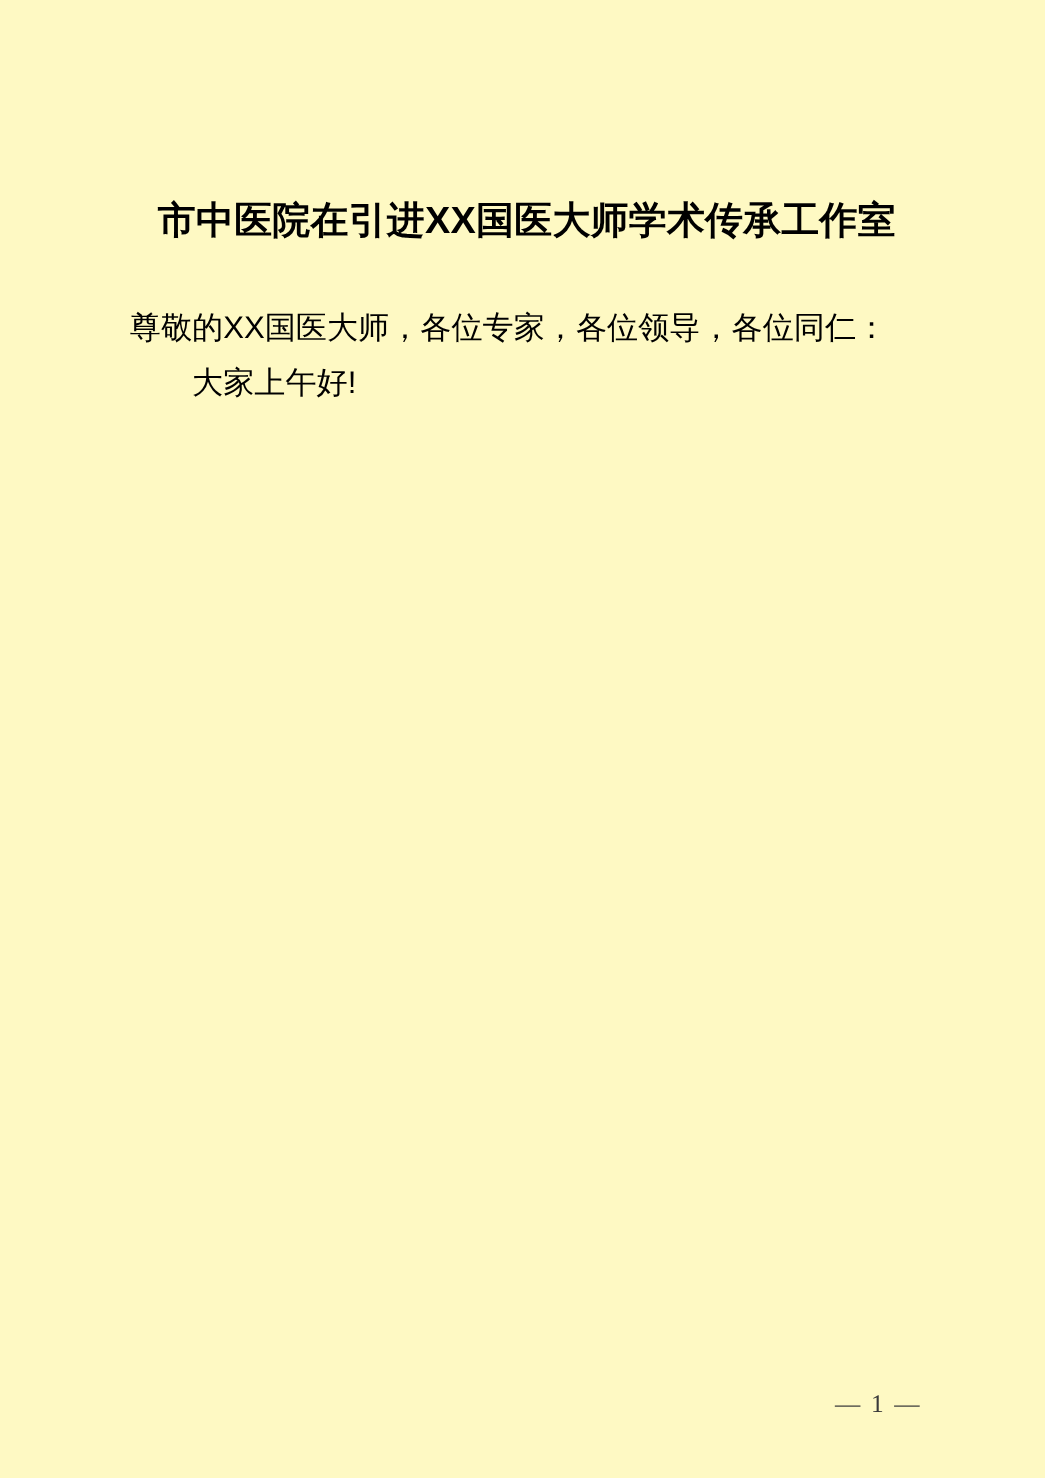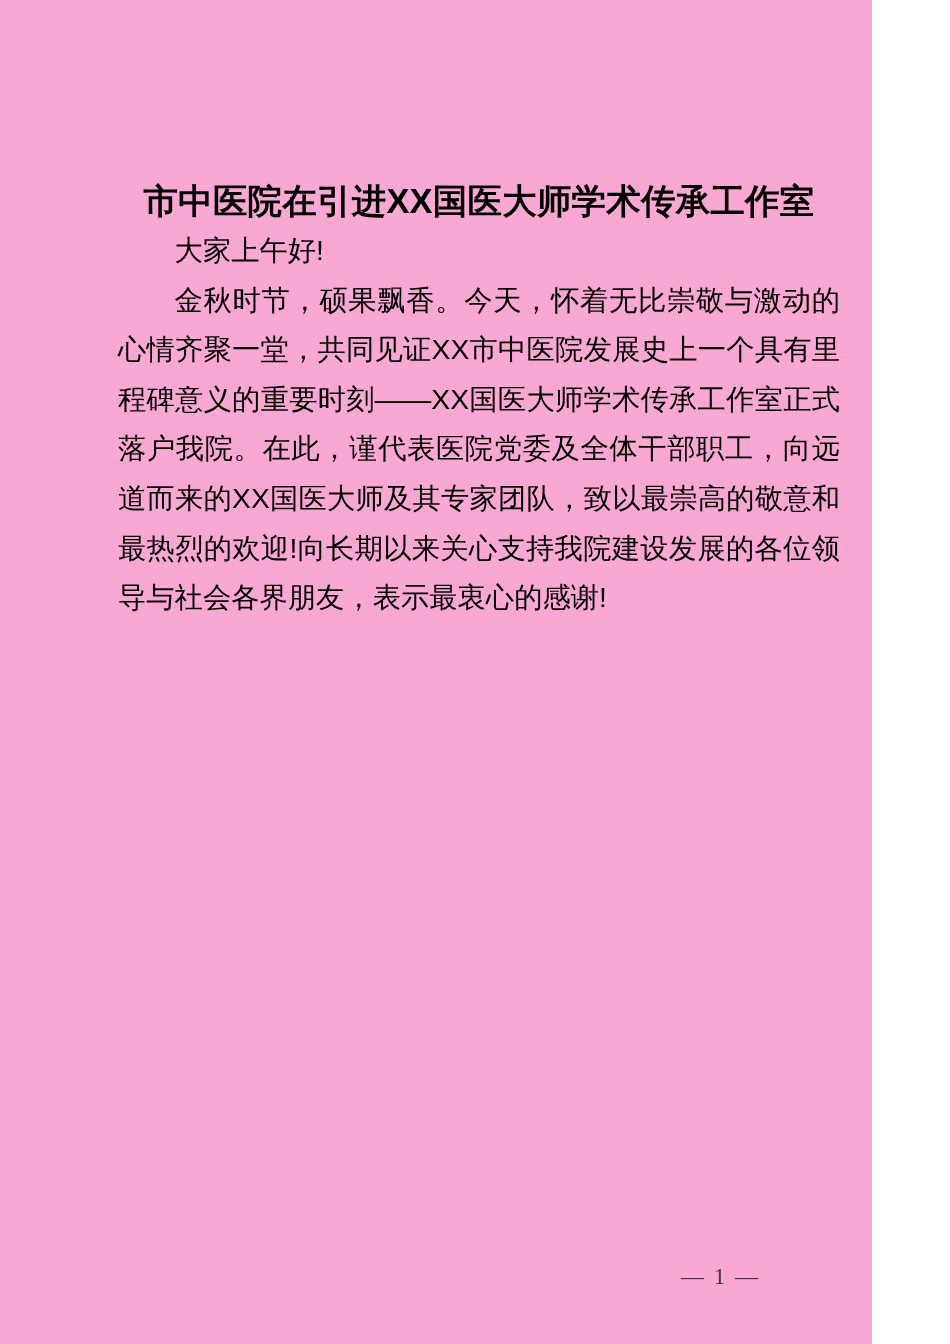--- a/index.html
+++ b/index.html
@@ -6,23 +6,23 @@
     margin: 0;
     padding: 0;
     background: #ffffff;
   }
   body {
     font-family: "Liberation Sans", "DejaVu Sans", sans-serif;
     color: #000000;
   }
   .page {
     position: relative;
-    width: 872px;
+    width: 950px;
     height: 1344px;
-    background: #f9a8d4;
+    background: #fef9c3;
     box-sizing: border-box;
     overflow: hidden;
   }
   .doc-body {
     position: absolute;
     left: 118px;
     top: 0;
     width: 722px;
   }
   .doc-title {
@@ -86,24 +86,24 @@
 <div class="page">
 
   <div class="doc-body">
 
     <h1 class="doc-title">
       <span class="title-line">市中医院在引进XX国医大师学术传承工作室</span>
     </h1>
 
     <div class="paragraphs">
 
+      <p class="para first-para">尊敬的XX国医大师，各位专家，各位领导，各位同仁：</p>
 
       <p class="para indent">大家上午好!</p>
 
-      <p class="para indent">金秋时节，硕果飘香。今天，怀着无比崇敬与激动的心情齐聚一堂，共同见证XX市中医院发展史上一个具有里程碑意义的重要时刻——XX国医大师学术传承工作室正式落户我院。在此，谨代表医院党委及全体干部职工，向远道而来的XX国医大师及其专家团队，致以最崇高的敬意和最热烈的欢迎!向长期以来关心支持我院建设发展的各位领导与社会各界朋友，表示最衷心的感谢!</p>
 
 
 
     </div>
   </div>
 
   <div class="footer">
     <div class="page-number">— 1 —</div>
   </div>
 

